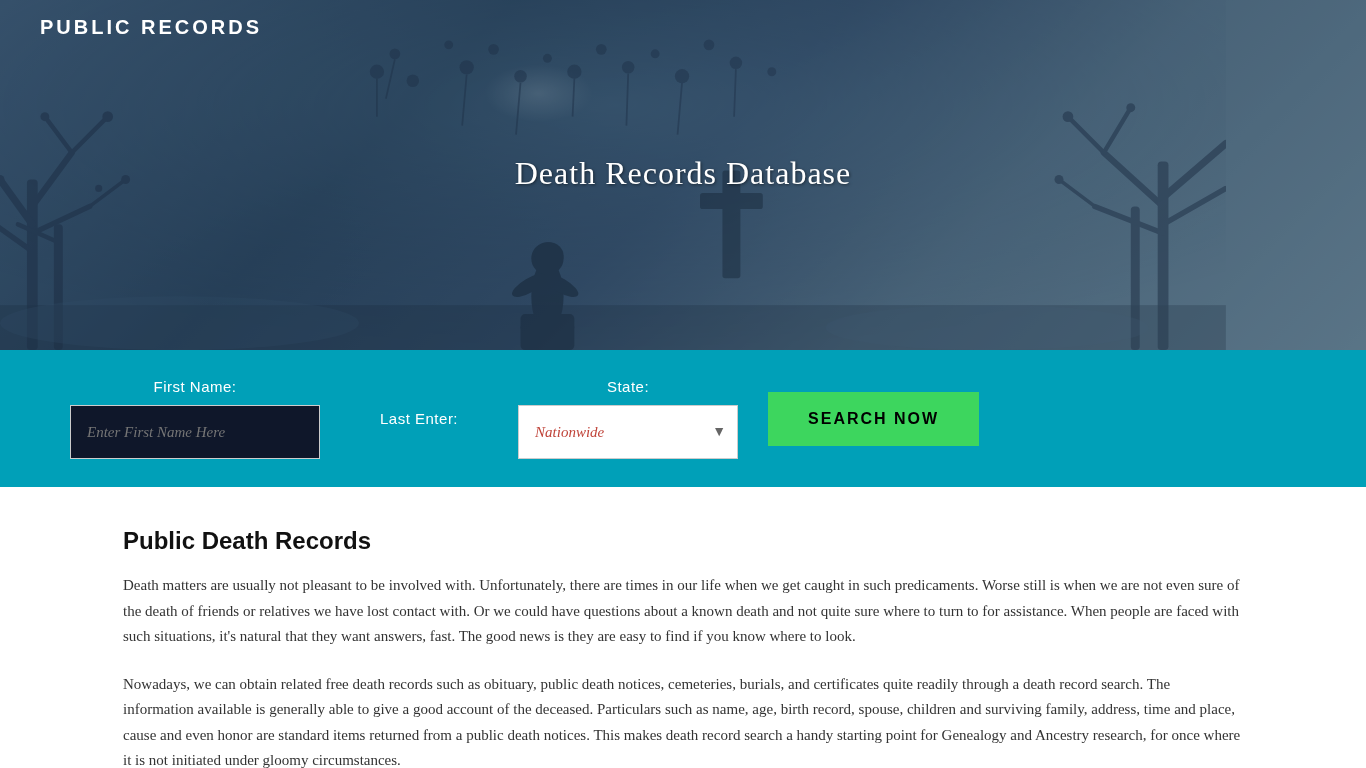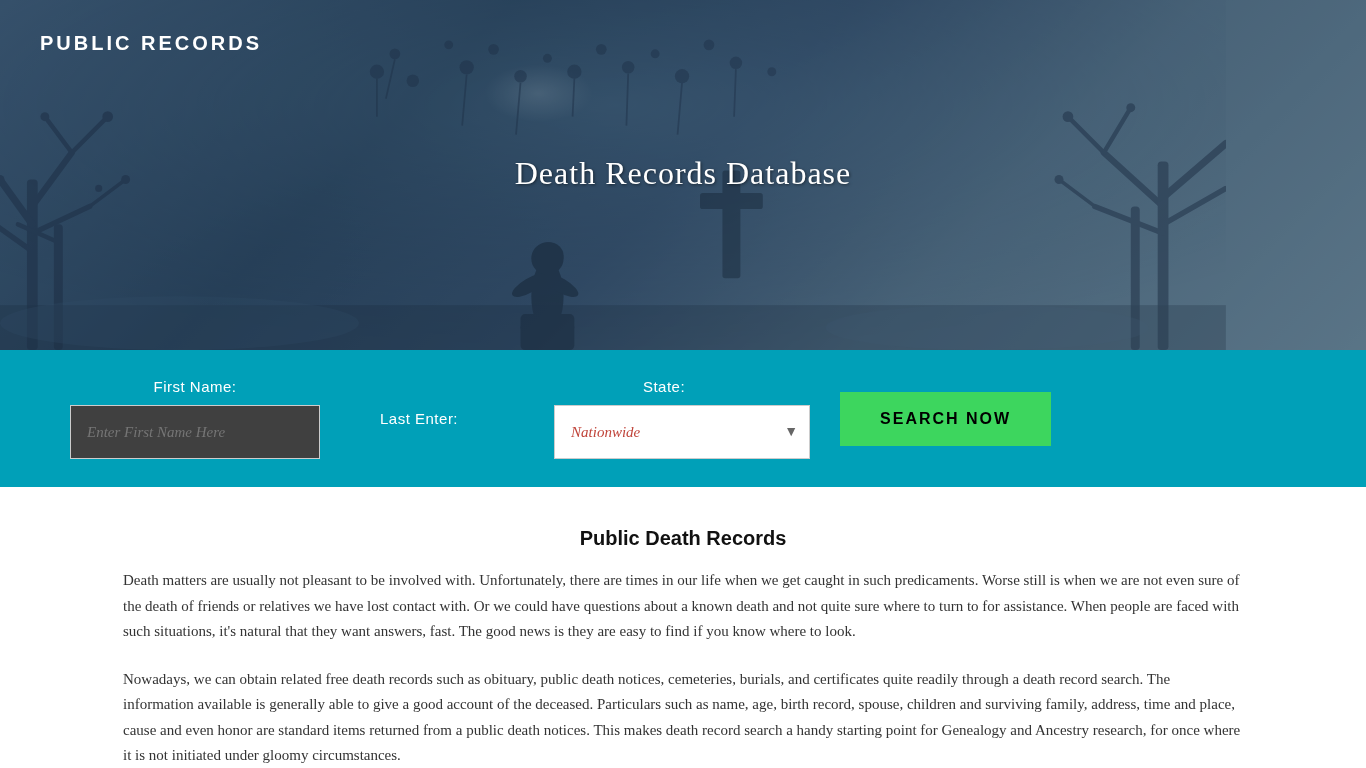--- a/index.html
+++ b/index.html
@@ -19,21 +19,21 @@
     
     nav {
       position: absolute;
       top: 0;
       left: 0;
       right: 0;
       z-index: 10;
       display: flex;
       align-items: center;
       justify-content: space-between;
-      padding: 32px 40px;
+      padding: 16px 40px;
       background: transparent;
     }
     .nav-logo {
       font-family: Arial, sans-serif;
       font-weight: 700;
       font-size: 20px;
       letter-spacing: 3px;
       color: #fff;
       text-transform: uppercase;
     }
@@ -118,32 +118,31 @@
       font-family: Arial, sans-serif;
       font-size: 15px;
       font-weight: 400;
       color: #fff;
       letter-spacing: 0.5px;
     }
     .field-input {
       width: 250px;
       height: 54px;
       border: 1px solid #ccc;
-      background: #404040;
+      background: #0f172a;
       font-size: 15px;
       color: #aaa;
       padding: 0 16px;
       font-family: Georgia, serif;
       font-style: italic;
       outline: none;
     }
     .state-select-wrapper {
       position: relative;
-      width: 256px;
-      margin-left: 36px;
+      width: 220px;
     }
     .state-select {
       width: 100%;
       height: 54px;
       border: 1px solid #ccc;
       background: #fff;
       font-size: 15px;
       color: #c0443a;
       padding: 0 40px 0 16px;
       font-family: Georgia, serif;
@@ -178,25 +177,24 @@
     }
 
     
     .content-section {
       max-width: 1200px;
       margin: 0 auto;
       padding: 40px 40px 30px;
     }
     .content-heading {
       font-family: Arial, sans-serif;
-      font-size: 20px;
+      font-size: 24px;
       font-weight: 700;
       color: #111;
       margin-bottom: 18px;
-      text-align: center;
     }
     .content-paragraph {
       font-family: Liberation Serif, serif;
       font-size: 15px;
       line-height: 1.7;
       color: #333;
       margin-bottom: 22px;
     }
   </style>
 </head>

